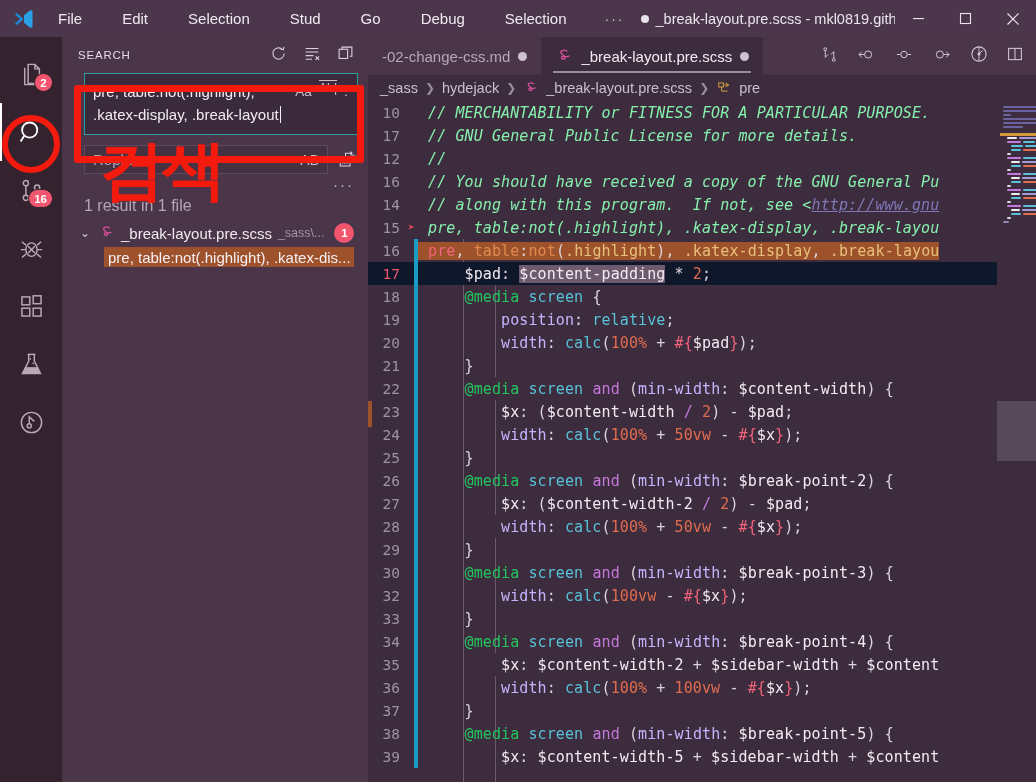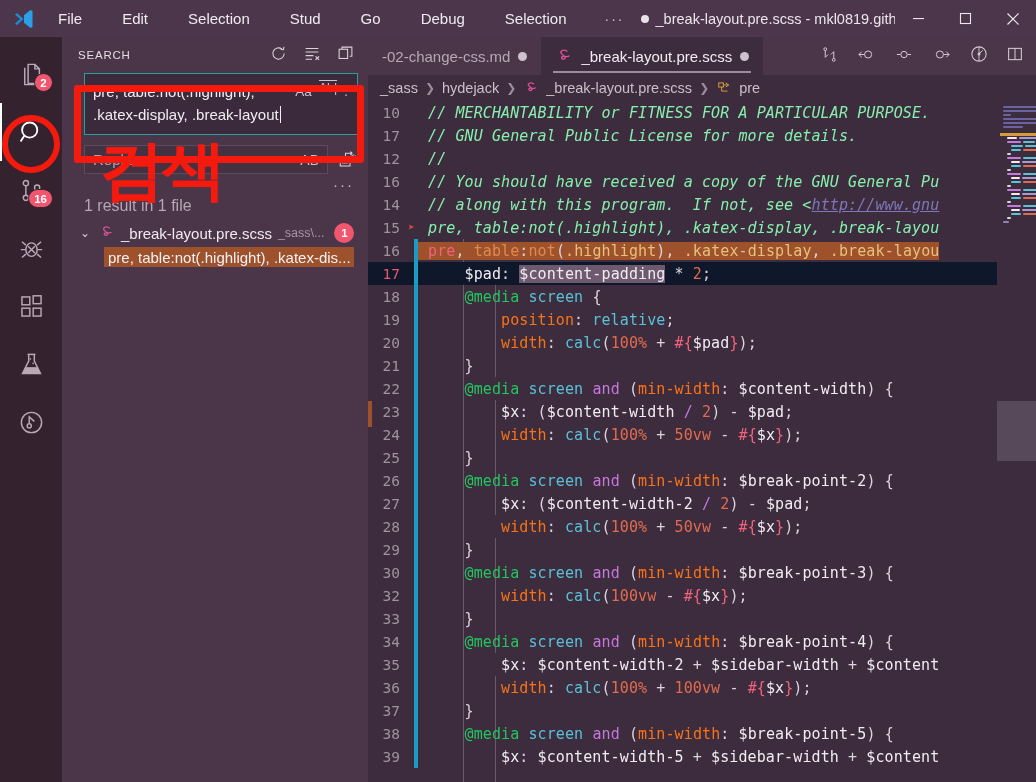--- a/index.html
+++ b/index.html
@@ -233,21 +233,21 @@
     position: absolute; top: 0; bottom: 0; width: 1px; background: #6a5a6c;
   }
   
   .c-comment { color: #86efac; font-style: italic; }
   .c-link { color: #7f77b8; font-style: italic; text-decoration: underline; }
   .c-sel { color: #f2637b; }
   .c-tag { color: #e0894e; }
   .c-punct { color: #dcd4dc; }
   .c-class { color: #e8c07a; }
   .c-var { color: #f2ecf2; }
-  .c-prop { color: #f97316; }
+  .c-prop { color: #c4b5fd; }
   .c-kw { color: #c678dd; }
   .c-at { color: #22c55e; }
   .c-media { color: #59c2d8; }
   .c-and { color: #c678dd; }
   .c-num { color: #e06c4e; }
   .c-func { color: #59c2d8; }
   .c-interp { color: #f2637b; }
   .hl-match { background: #9d522c; }
   .hl-occurrence { background: #6d5a6e; }
 

